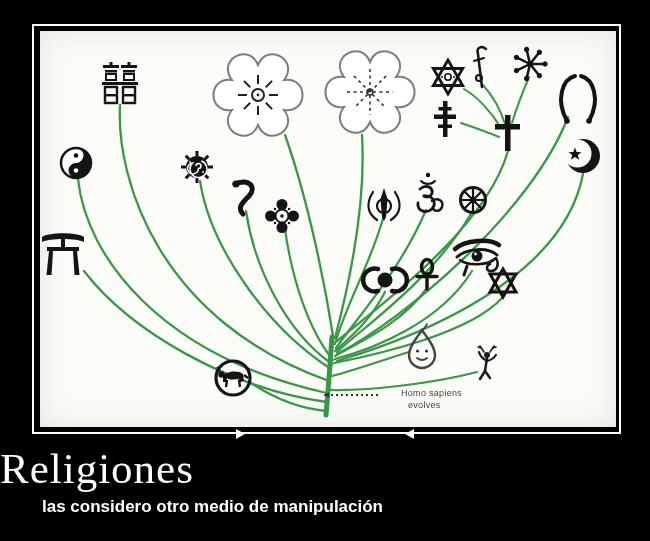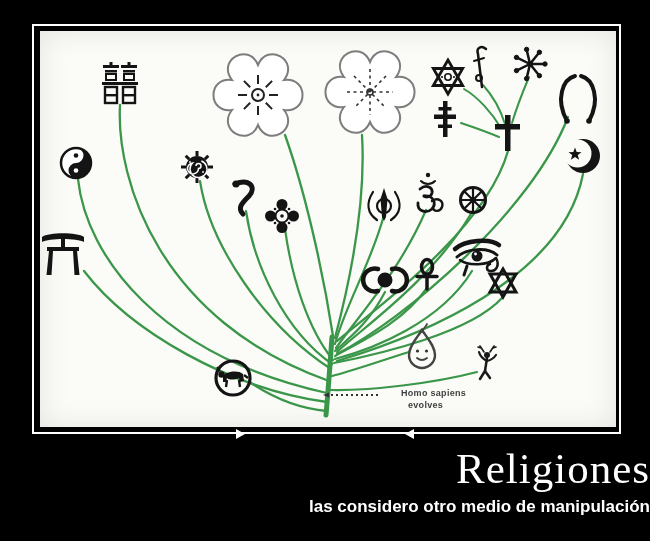--- a/index.html
+++ b/index.html
@@ -2,34 +2,34 @@
 <html><head>
 <meta charset="utf-8">
 <style>
   html,body{margin:0;padding:0;background:#000;}
   .stage{position:relative;width:650px;height:541px;background:#000;overflow:hidden;
          font-family:"Liberation Sans",sans-serif;}
   .frame{position:absolute;left:32px;top:24px;width:585px;height:406px;border:2px solid #fff;}
   .photo{position:absolute;left:40px;top:31px;width:576px;height:396px;background:#fbfbf8;
          box-shadow:inset 0 0 28px rgba(120,120,120,.18);}
   .photo svg{position:absolute;left:0;top:0;}
-  .annot{position:absolute;color:#3f3f3f;font-size:9px;font-weight:bold;letter-spacing:.3px;
+  .annot{position:absolute;color:#3f3f3f;font-size:9px;font-weight:normal;letter-spacing:.3px;
          filter:blur(.35px);white-space:nowrap;padding-left:16px;}
   .annot1{left:345px;top:357px;}
   .annot2{left:352px;top:369px;width:76px;text-align:left;}
   .wm{position:absolute;left:247px;top:423px;width:157px;height:21px;background:#030303;
       border-radius:10px;color:#f4f4f4;font-size:15px;font-weight:bold;text-align:center;
       line-height:21px;letter-spacing:.2px;z-index:3;}
   .chev{position:absolute;width:0;height:0;z-index:2;
         border-top:5px solid transparent;border-bottom:5px solid transparent;}
   .chevL{left:236px;top:429px;border-left:9px solid #fff;}
   .chevR{left:405px;top:429px;border-right:9px solid #fff;}
-  .title{position:absolute;left:0;right:0;top:444px;text-align:right;color:#fff;
+  .title{position:absolute;left:0;right:0;top:444px;text-align:left;color:#fff;
          font-family:"Liberation Serif",serif;font-size:43px;font-weight:400;letter-spacing:1px;}
-  .caption{position:absolute;left:0;right:0;top:497px;text-align:right;color:#fff;
+  .caption{position:absolute;left:0;right:0;top:497px;text-align:left;color:#fff;
            font-size:17px;font-weight:bold;margin-left:42px;}
 </style>
 </head>
 <body>
 
 <div class="stage">
 
   <div class="frame"></div>
 
   <div class="photo">

